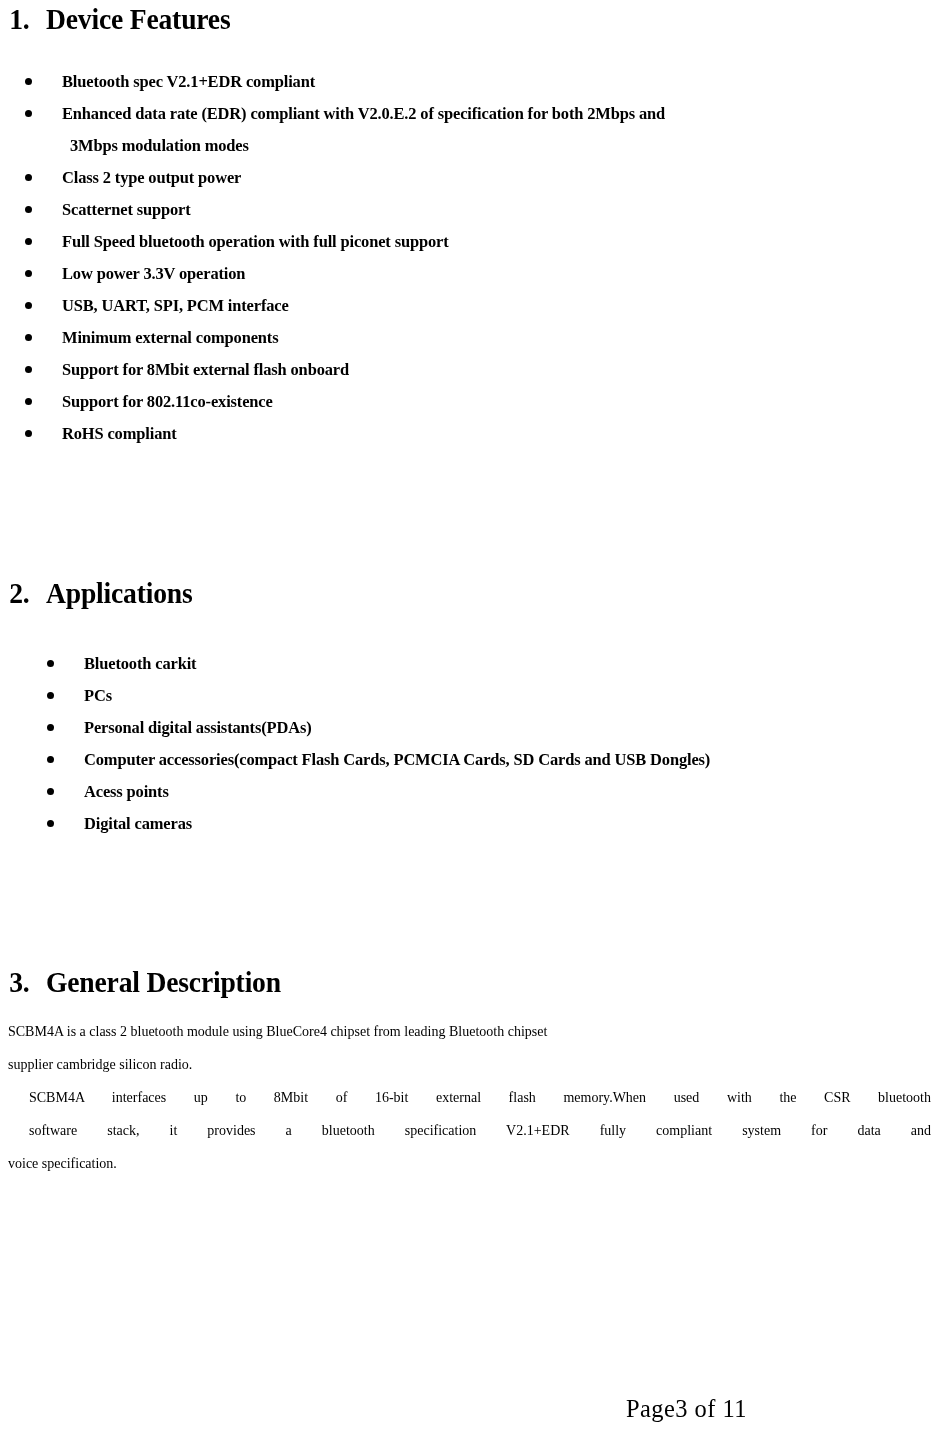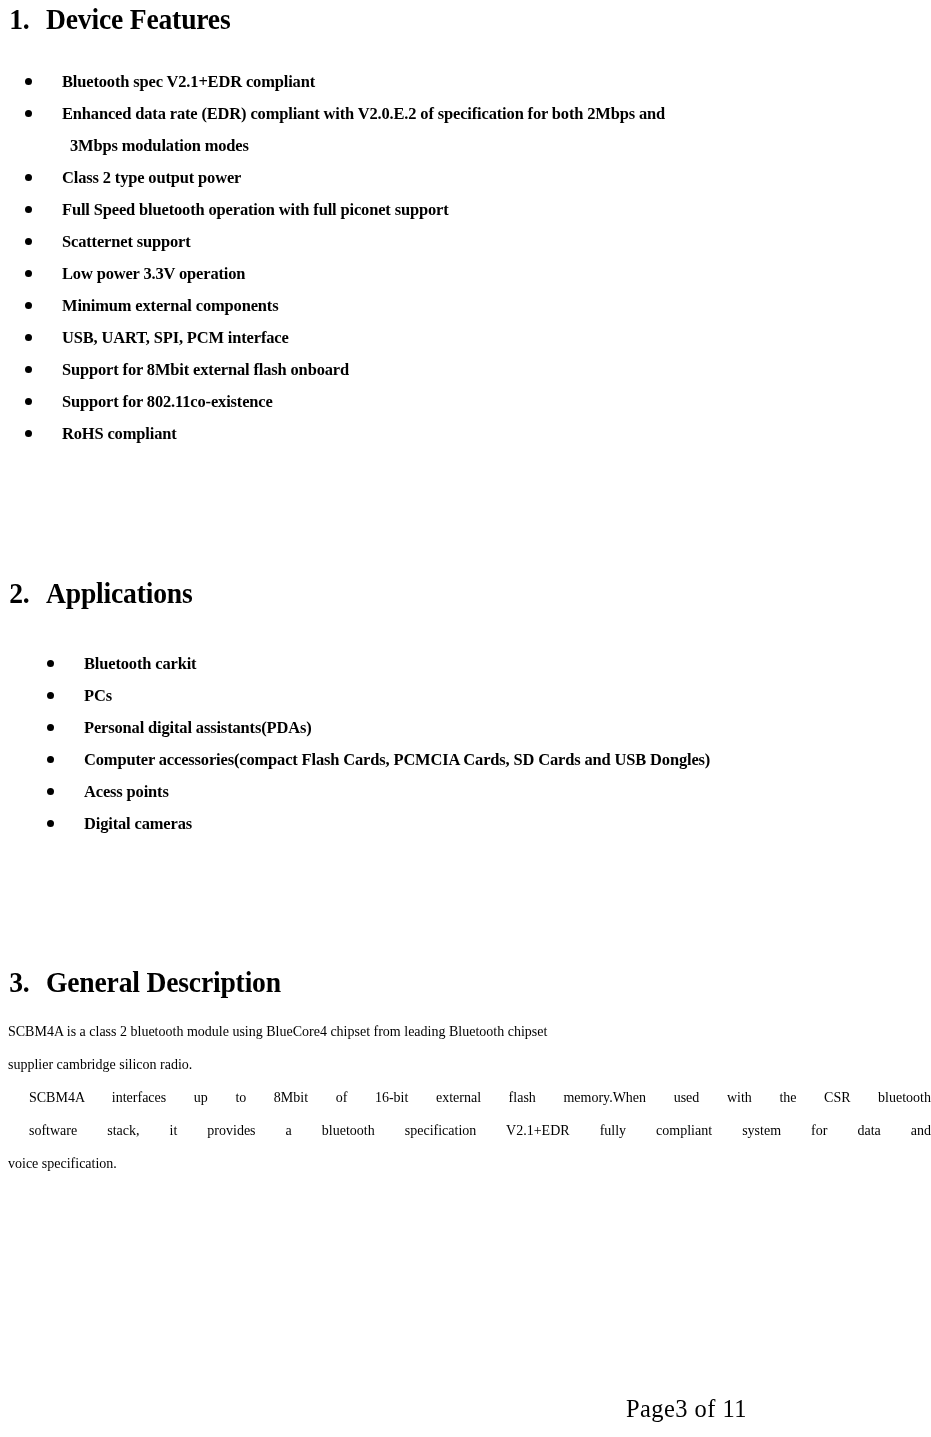--- a/index.html
+++ b/index.html
@@ -156,37 +156,37 @@
       </li>
       <li class="bullet-cont">
         <span class="bullet-text">3Mbps modulation modes</span>
       </li>
       <li class="bullet-row">
         <span class="bullet-dot"></span>
         <span class="bullet-text">Class 2 type output power</span>
       </li>
       <li class="bullet-row">
         <span class="bullet-dot"></span>
+        <span class="bullet-text">Scatternet support</span>
+      </li>
+      <li class="bullet-row">
+        <span class="bullet-dot"></span>
         <span class="bullet-text">Full Speed bluetooth operation with full piconet support</span>
       </li>
       <li class="bullet-row">
         <span class="bullet-dot"></span>
-        <span class="bullet-text">Scatternet support</span>
-      </li>
-      <li class="bullet-row">
-        <span class="bullet-dot"></span>
         <span class="bullet-text">Low power 3.3V operation</span>
       </li>
       <li class="bullet-row">
         <span class="bullet-dot"></span>
+        <span class="bullet-text">USB, UART, SPI, PCM interface</span>
+      </li>
+      <li class="bullet-row">
+        <span class="bullet-dot"></span>
         <span class="bullet-text">Minimum external components</span>
-      </li>
-      <li class="bullet-row">
-        <span class="bullet-dot"></span>
-        <span class="bullet-text">USB, UART, SPI, PCM interface</span>
       </li>
       <li class="bullet-row">
         <span class="bullet-dot"></span>
         <span class="bullet-text">Support for 8Mbit external flash onboard</span>
       </li>
       <li class="bullet-row">
         <span class="bullet-dot"></span>
         <span class="bullet-text">Support for 802.11co-existence</span>
       </li>
       <li class="bullet-row">

